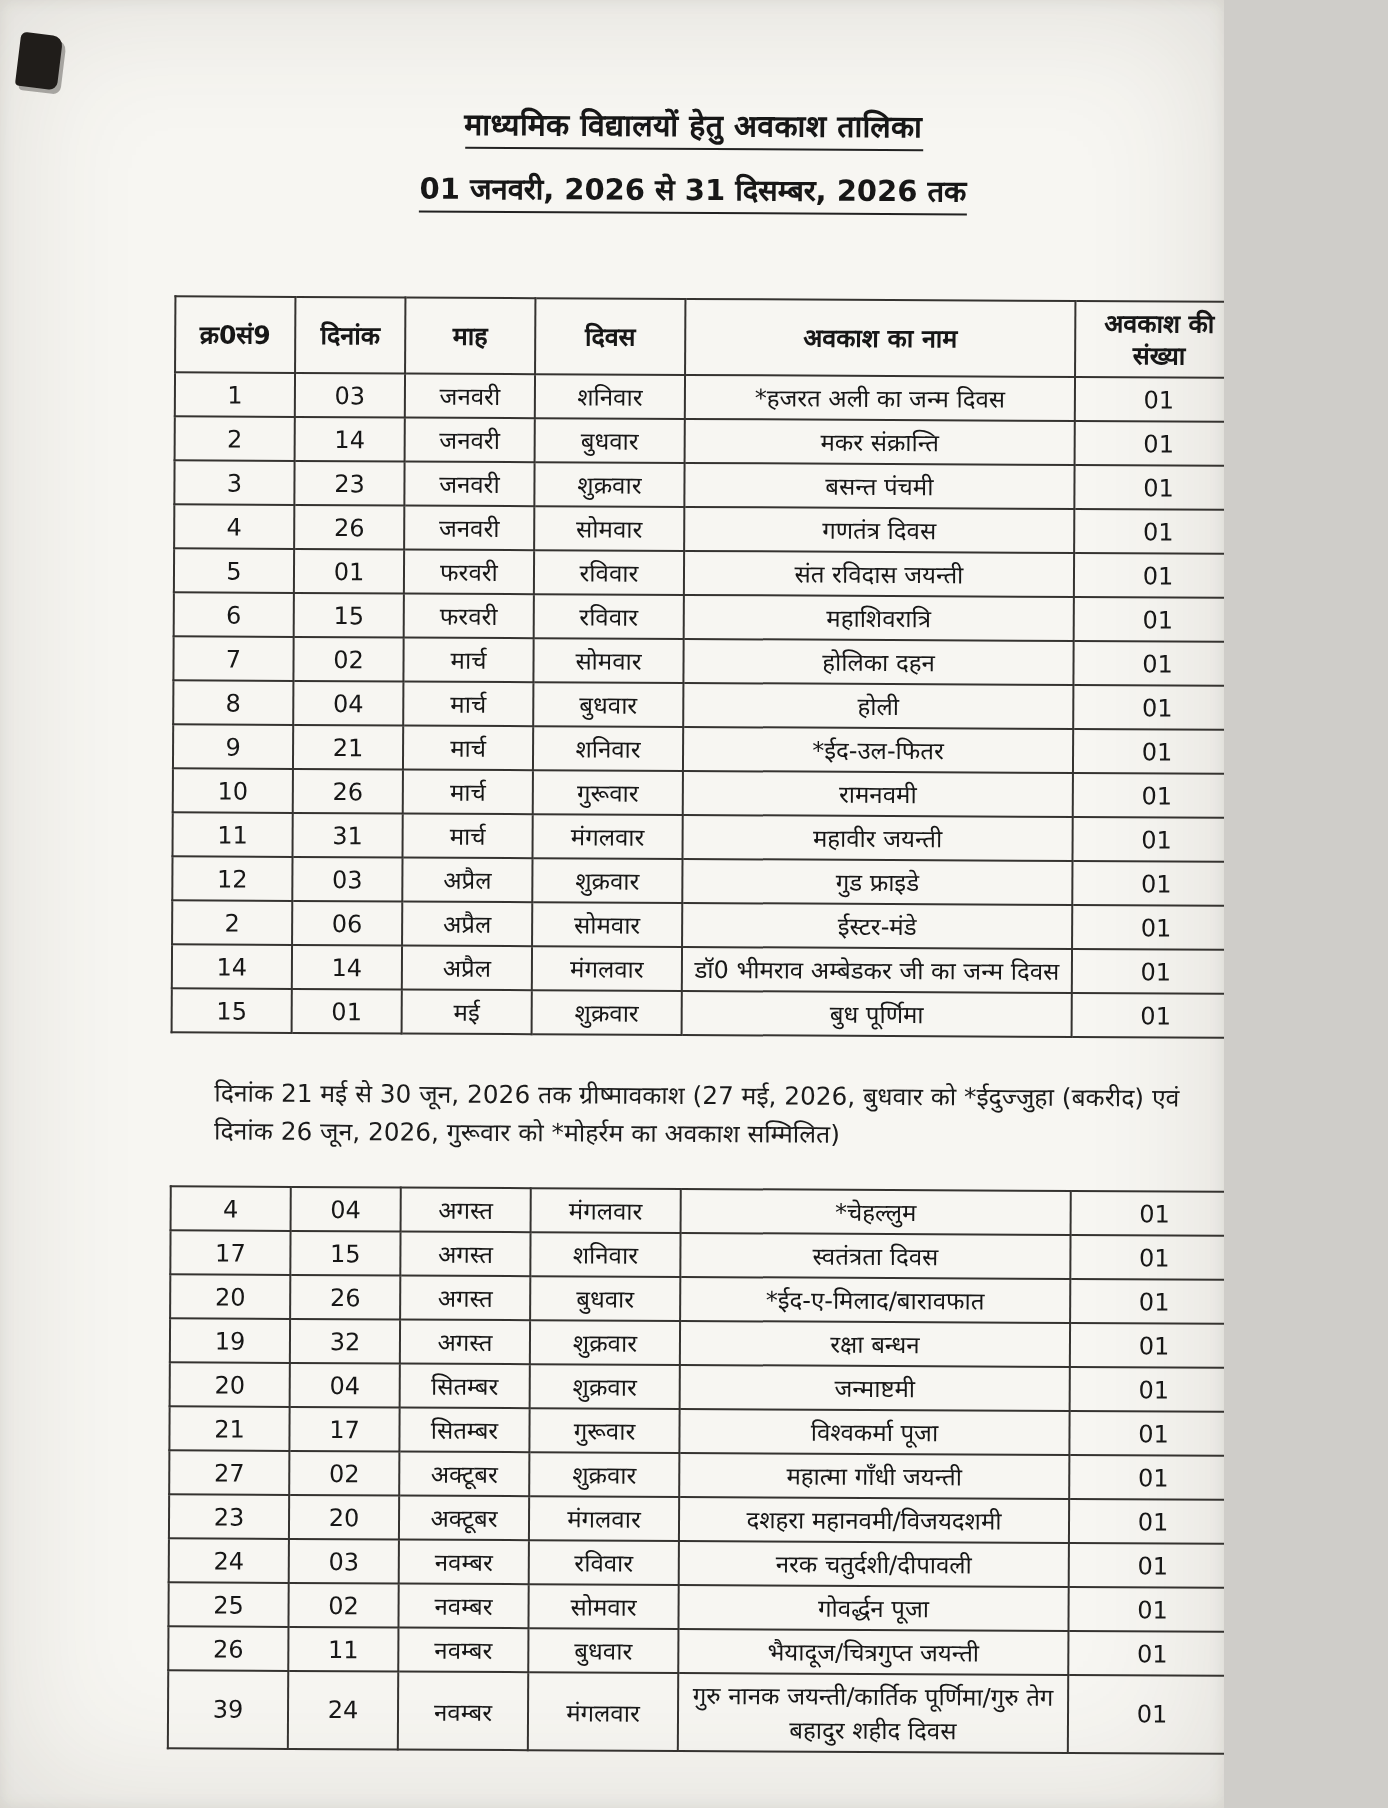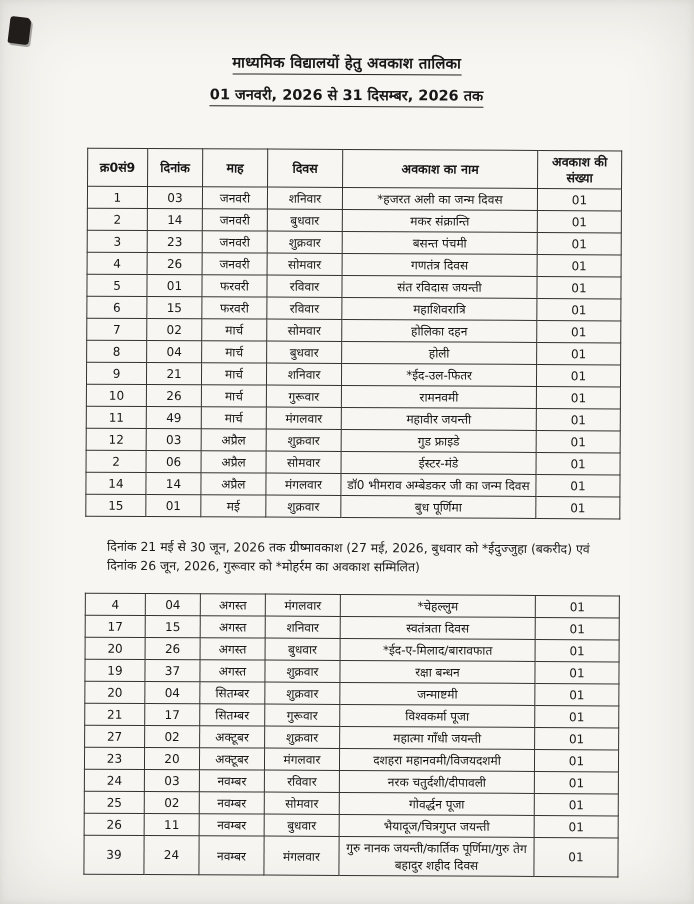--- a/index.html
+++ b/index.html
@@ -5,21 +5,21 @@
   * { margin:0; padding:0; box-sizing:border-box; }
   html,body { width:694px; height:904px; }
   body {
     background:#cfcdc9;
     font-family:"DejaVu Sans","Liberation Sans",sans-serif;
     color:#171717;
     overflow:hidden;
   }
   .page {
     position:absolute; top:0; left:0;
-    width:694px; height:904px;
+    width:612px; height:904px;
     background:#f7f6f2;
     box-shadow: inset 0 0 70px rgba(70,62,50,0.14), inset 0 0 8px rgba(70,62,50,0.10);
     overflow:hidden;
   }
   .scan-artifact {
     position:absolute; top:17px; left:9px;
     width:21px; height:27px;
     background:#201d1a;
     border-radius:3px 5px 4px 2px;
     transform:rotate(7deg);
@@ -187,21 +187,21 @@
           <tr>
             <td>10</td>
             <td>26</td>
             <td>मार्च</td>
             <td>गुरूवार</td>
             <td>रामनवमी</td>
             <td>01</td>
           </tr>
           <tr>
             <td>11</td>
-            <td>49</td>
+            <td>31</td>
             <td>मार्च</td>
             <td>मंगलवार</td>
             <td>महावीर जयन्ती</td>
             <td>01</td>
           </tr>
           <tr>
             <td>12</td>
             <td>03</td>
             <td>अप्रैल</td>
             <td>शुक्रवार</td>
@@ -266,21 +266,21 @@
           <tr>
             <td>20</td>
             <td>26</td>
             <td>अगस्त</td>
             <td>बुधवार</td>
             <td>*ईद-ए-मिलाद/बारावफात</td>
             <td>01</td>
           </tr>
           <tr>
             <td>19</td>
-            <td>37</td>
+            <td>32</td>
             <td>अगस्त</td>
             <td>शुक्रवार</td>
             <td>रक्षा बन्धन</td>
             <td>01</td>
           </tr>
           <tr>
             <td>20</td>
             <td>04</td>
             <td>सितम्बर</td>
             <td>शुक्रवार</td>

